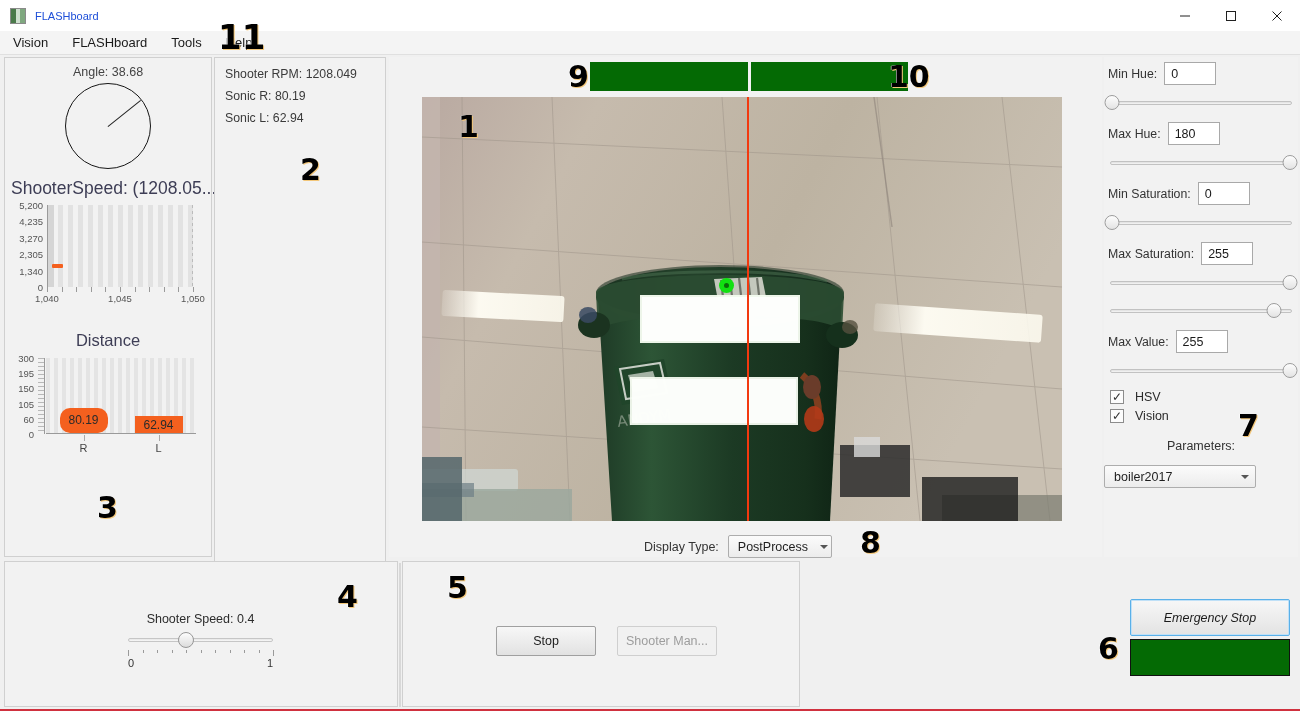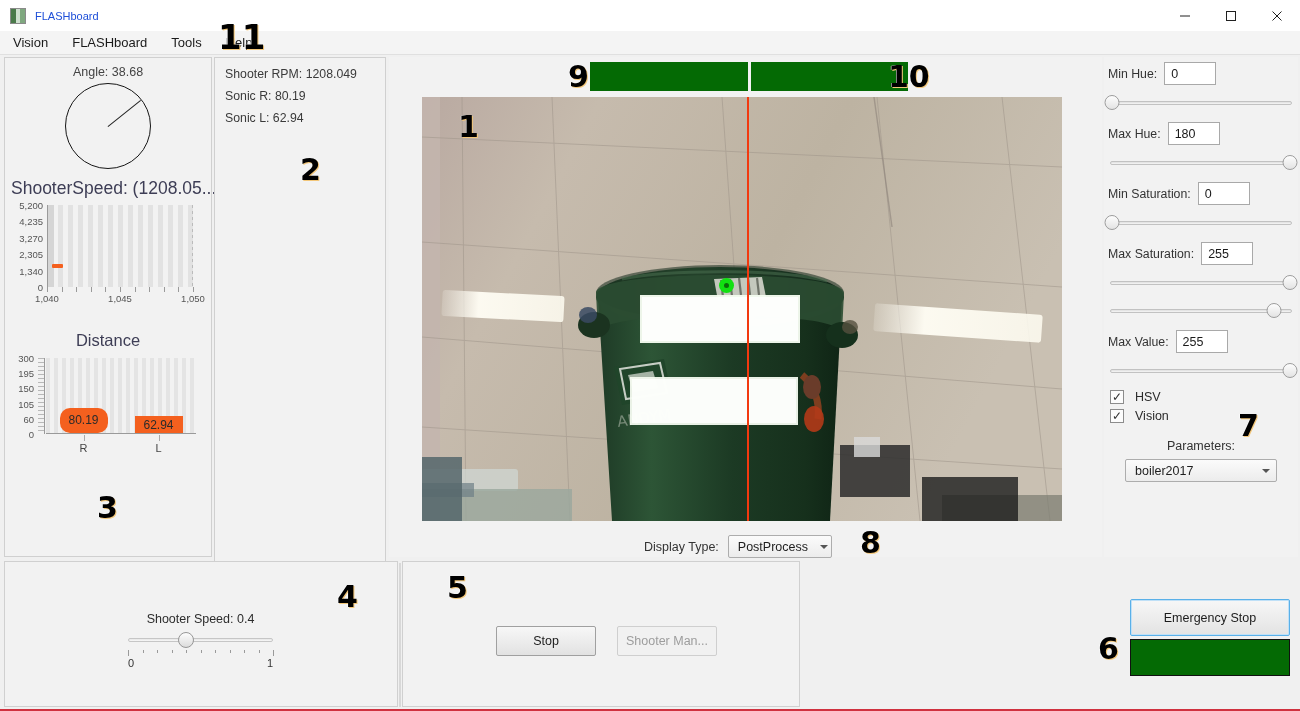--- a/index.html
+++ b/index.html
@@ -174,21 +174,21 @@
     border: 1px solid #a0a0a0; border-radius: 2px;
   }
   .btn.disabled { color: #9d9d9d; background: #f1f1f1; border-color: #cfcfcf; }
 
   
   .estop-wrap { position: absolute; left: 1130px; top: 599px; width: 160px; }
   .estop-btn {
     height: 37px; display: flex; align-items: center; justify-content: center;
     font-size: 12.5px; color: #1c1c1c;
     background: linear-gradient(180deg,#f7f7f7,#e3e3e3);
-    border: 1px solid #5ab0e8; border-radius: 2px; box-shadow: 0 0 0 1px #bfe0f7 inset;
+    border: 1px solid #5ab0e8; border-radius: 2px; box-shadow: 0 0 0 1px #bfe0f7 inset; font-style: italic;
   }
   .estop-status { height: 37px; margin-top: 3px; background: #046a04; border: 1px solid #111; }
 
   .bottom-red { position: absolute; left: 0; bottom: 0; width: 1300px; height: 2px; background: #d0313f; }
   .vdiv { position: absolute; top: 563px; left: 399px; width: 2px; height: 144px; background: #d8d8d8; }
 </style>
 </head>
 <body>
 
 <div class="app">
@@ -467,21 +467,21 @@
     <div class="cbrow">
       <span class="cbox">✓</span>
       <span class="cb-label">HSV</span>
     </div>
     <div class="cbrow">
       <span class="cbox">✓</span>
       <span class="cb-label">Vision</span>
     </div>
 
     <div class="params-label">Parameters:</div>
-    <div style="display:flex;justify-content:center;margin-top:6px">
+    <div style="display:flex;justify-content:flex-start;margin-top:12px">
       <div class="combo" style="width:152px">
         <span>boiler2017</span>
         <span class="caret"></span>
       </div>
     </div>
   </div>
 
   <div class="panel" id="panelSpeed">
     <div class="speedwrap">
       <div class="speed-label">Shooter Speed: 0.4</div>

